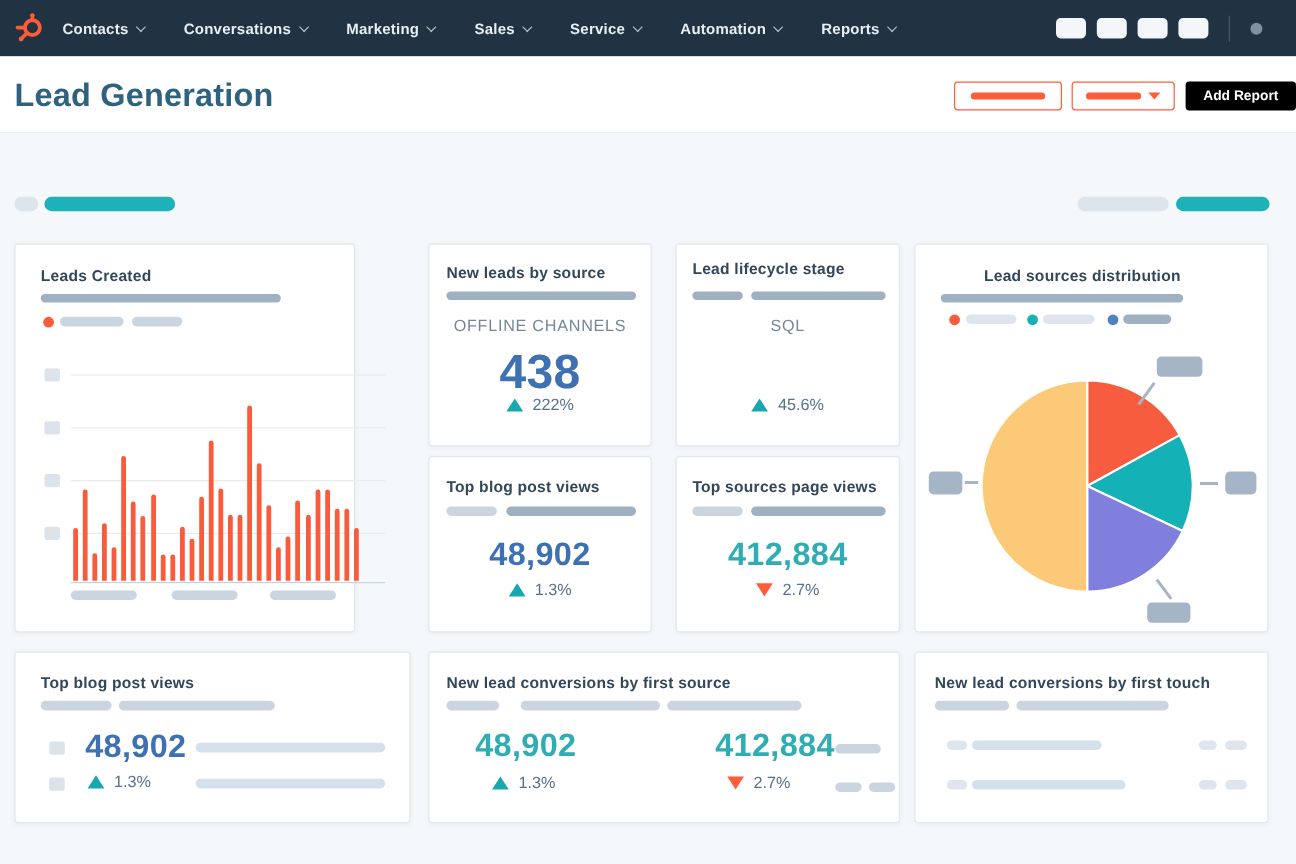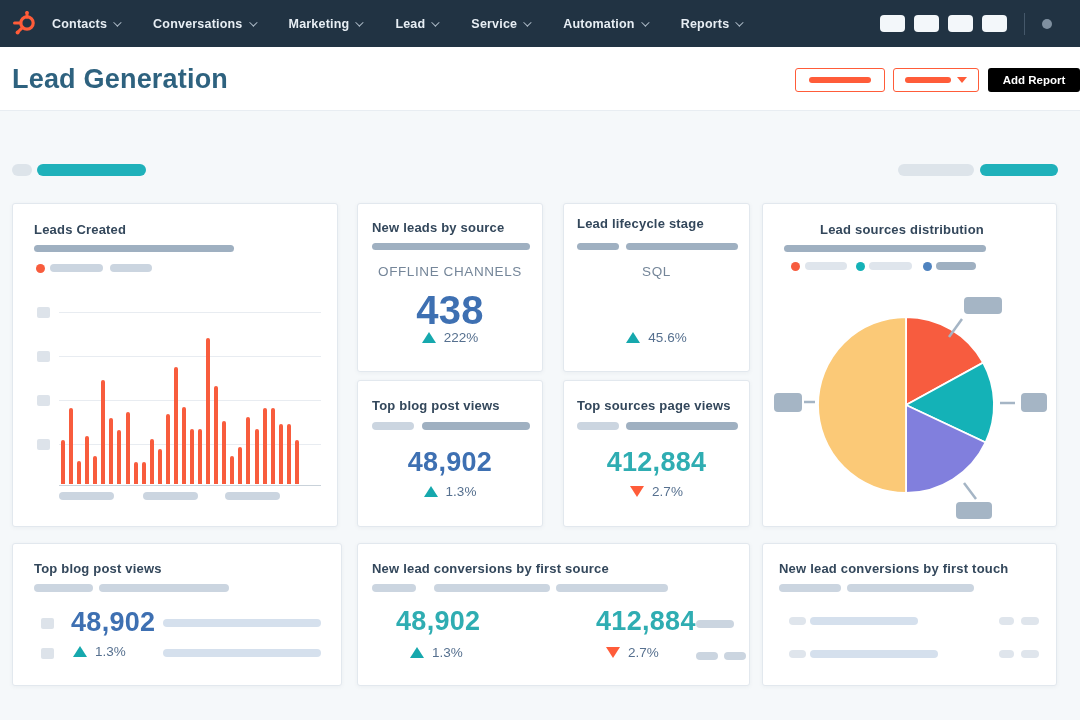--- a/index.html
+++ b/index.html
@@ -78,21 +78,21 @@
       </div>
       <div class="nav-item">
         <span>Conversations</span>
         <span class="chev"></span>
       </div>
       <div class="nav-item">
         <span>Marketing</span>
         <span class="chev"></span>
       </div>
       <div class="nav-item">
-        <span>Lead</span>
+        <span>Sales</span>
         <span class="chev"></span>
       </div>
       <div class="nav-item">
         <span>Service</span>
         <span class="chev"></span>
       </div>
       <div class="nav-item">
         <span>Automation</span>
         <span class="chev"></span>
       </div>
@@ -120,21 +120,21 @@
   <div class="btn-pill" style="width:46px;"></div>
   <div class="caret-down"></div>
 </div>
 <div class="abs btn-solid" style="left:988px; top:68px; width:92px;">Add Report</div>
 
 <div class="abs pill pill-gray" style="left:12px; top:164px; width:20px; height:12px;"></div>
 <div class="abs pill pill-teal" style="left:37px; top:164px; width:109px; height:12px;"></div>
 <div class="abs pill pill-gray" style="left:898px; top:164px; width:76px; height:12px;"></div>
 <div class="abs pill pill-teal" style="left:980px; top:164px; width:78px; height:12px;"></div>
 
-<div class="card" style="left:12px; top:203px; width:326px; height:324px;">
+<div class="card" style="left:12px; top:203px; width:284px; height:324px;">
   <div class="card-title" style="left:21px; top:18px;">Leads Created</div>
   <div class="ph ph-dark" style="left:21px; top:41px; width:200px; height:7px;"></div>
   <div class="dot" style="left:23px; top:60px; background:#f85c3d;"></div>
   <div class="ph ph-mid" style="left:37px; top:60px; width:53px; height:8px;"></div>
   <div class="ph ph-mid" style="left:97px; top:60px; width:42px; height:8px;"></div>
 
   <div class="sq" style="left:24px; top:103px;"></div>
   <div class="sq" style="left:24px; top:147px;"></div>
   <div class="sq" style="left:24px; top:191px;"></div>
   <div class="sq" style="left:24px; top:235px;"></div>

